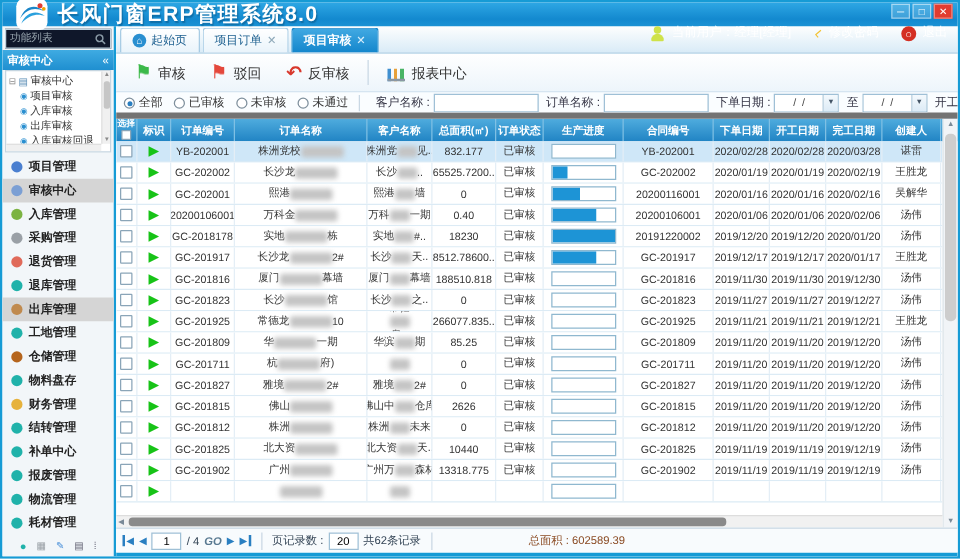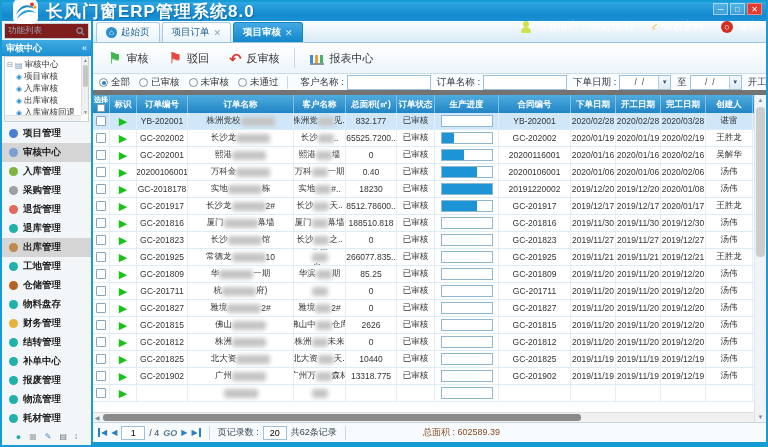--- a/index.html
+++ b/index.html
@@ -19,21 +19,21 @@
 .icuser:before { content:""; position:absolute; left:3px; top:0; width:6px; height:6px; border-radius:50%; background:#cfe24a; }
 .icuser:after { content:""; position:absolute; left:1px; top:6px; width:10px; height:6px; border-radius:5px 5px 1px 1px; background:#cfe24a; }
 .ickey { color: #f3c231; font-size: 12px; font-weight: bold; transform: rotate(-40deg); display: inline-block; }
 .icpower { width: 12px; height: 12px; border-radius: 50%; background: #d42f23; color: #fff; font-size: 9px; line-height: 12px; text-align: center; display: inline-block; font-weight: bold; }
 
 
 .appbody { flex: 1; display: flex; min-height: 0; }
 
 
 .sidebar { width: 91px; background: #f2f6f9; border-right: 2px solid #169bd5; display: flex; flex-direction: column; flex: none; }
-.sidesearch { margin: 2px 2px 1px 2px; height: 16px; background: #7f1d1d; border: 1px solid #bfd2de; display: flex; align-items: center; justify-content: space-between; padding: 0 3px; flex: none; }
+.sidesearch { margin: 2px 2px 1px 2px; height: 16px; background: #0f172a; border: 1px solid #bfd2de; display: flex; align-items: center; justify-content: space-between; padding: 0 3px; flex: none; }
 .sidesearch span { font-size: 8.5px; color: #9aa7b0; }
 .panelhdr { height: 16px; background: linear-gradient(180deg,#3fabe2,#1f8fd0); color: #fff; font-size: 9px; font-weight: bold; display: flex; align-items: center; justify-content: space-between; padding: 0 4px; flex: none; }
 .panelhdr .collapse { font-size: 9px; font-weight: normal; }
 .sidetree { background: #fff; border: 1px solid #c5d5e0; margin: 0 2px; height: 66px; position: relative; overflow: hidden; flex: none; padding: 2px 8px 7px 2px; }
 .trow { height: 12px; display: flex; align-items: center; gap: 2px; font-size: 8.5px; color: #333; white-space: nowrap; overflow: hidden; }
 .trow .bullet { color: #2a8fd0; font-size: 7px; }
 .trow .doc { color: #5b8db5; font-size: 8px; }
 .trow .exp { color: #888; font-size: 7px; }
 .trow.child { padding-left: 9px; }
 .tvsb { position: absolute; right: 0; top: 0; bottom: 6px; width: 7px; background: #f0f0f0; border-left: 1px solid #e0e0e0; }
@@ -521,21 +521,21 @@
               <div class="gc" style="width: 51px;">18230</div>
               <div class="gc" style="width: 38px;">已审核</div>
               <div class="gc" style="width: 64px;">
                 <span class="pbox">
                   <span class="pfill" style="width: 100%; display: block;"></span>
                 </span>
               </div>
               <div class="gc" style="width: 72px;">20191220002</div>
               <div class="gc" style="width: 45px;">2019/12/20</div>
               <div class="gc" style="width: 45px;">2019/12/20</div>
-              <div class="gc" style="width: 45px;">2020/01/08</div>
+              <div class="gc" style="width: 45px;">2020/01/20</div>
               <div class="gc" style="width: 47px;">汤伟</div>
             </div>
             <div class="grow">
               <div class="gc" style="width: 17px;">
                 <span class="cbx"></span>
               </div>
               <div class="gc" style="width: 27px;">
                 <span class="flagtri">▶</span>
               </div>
               <div class="gc" style="width: 51px;">GC-201917</div>

